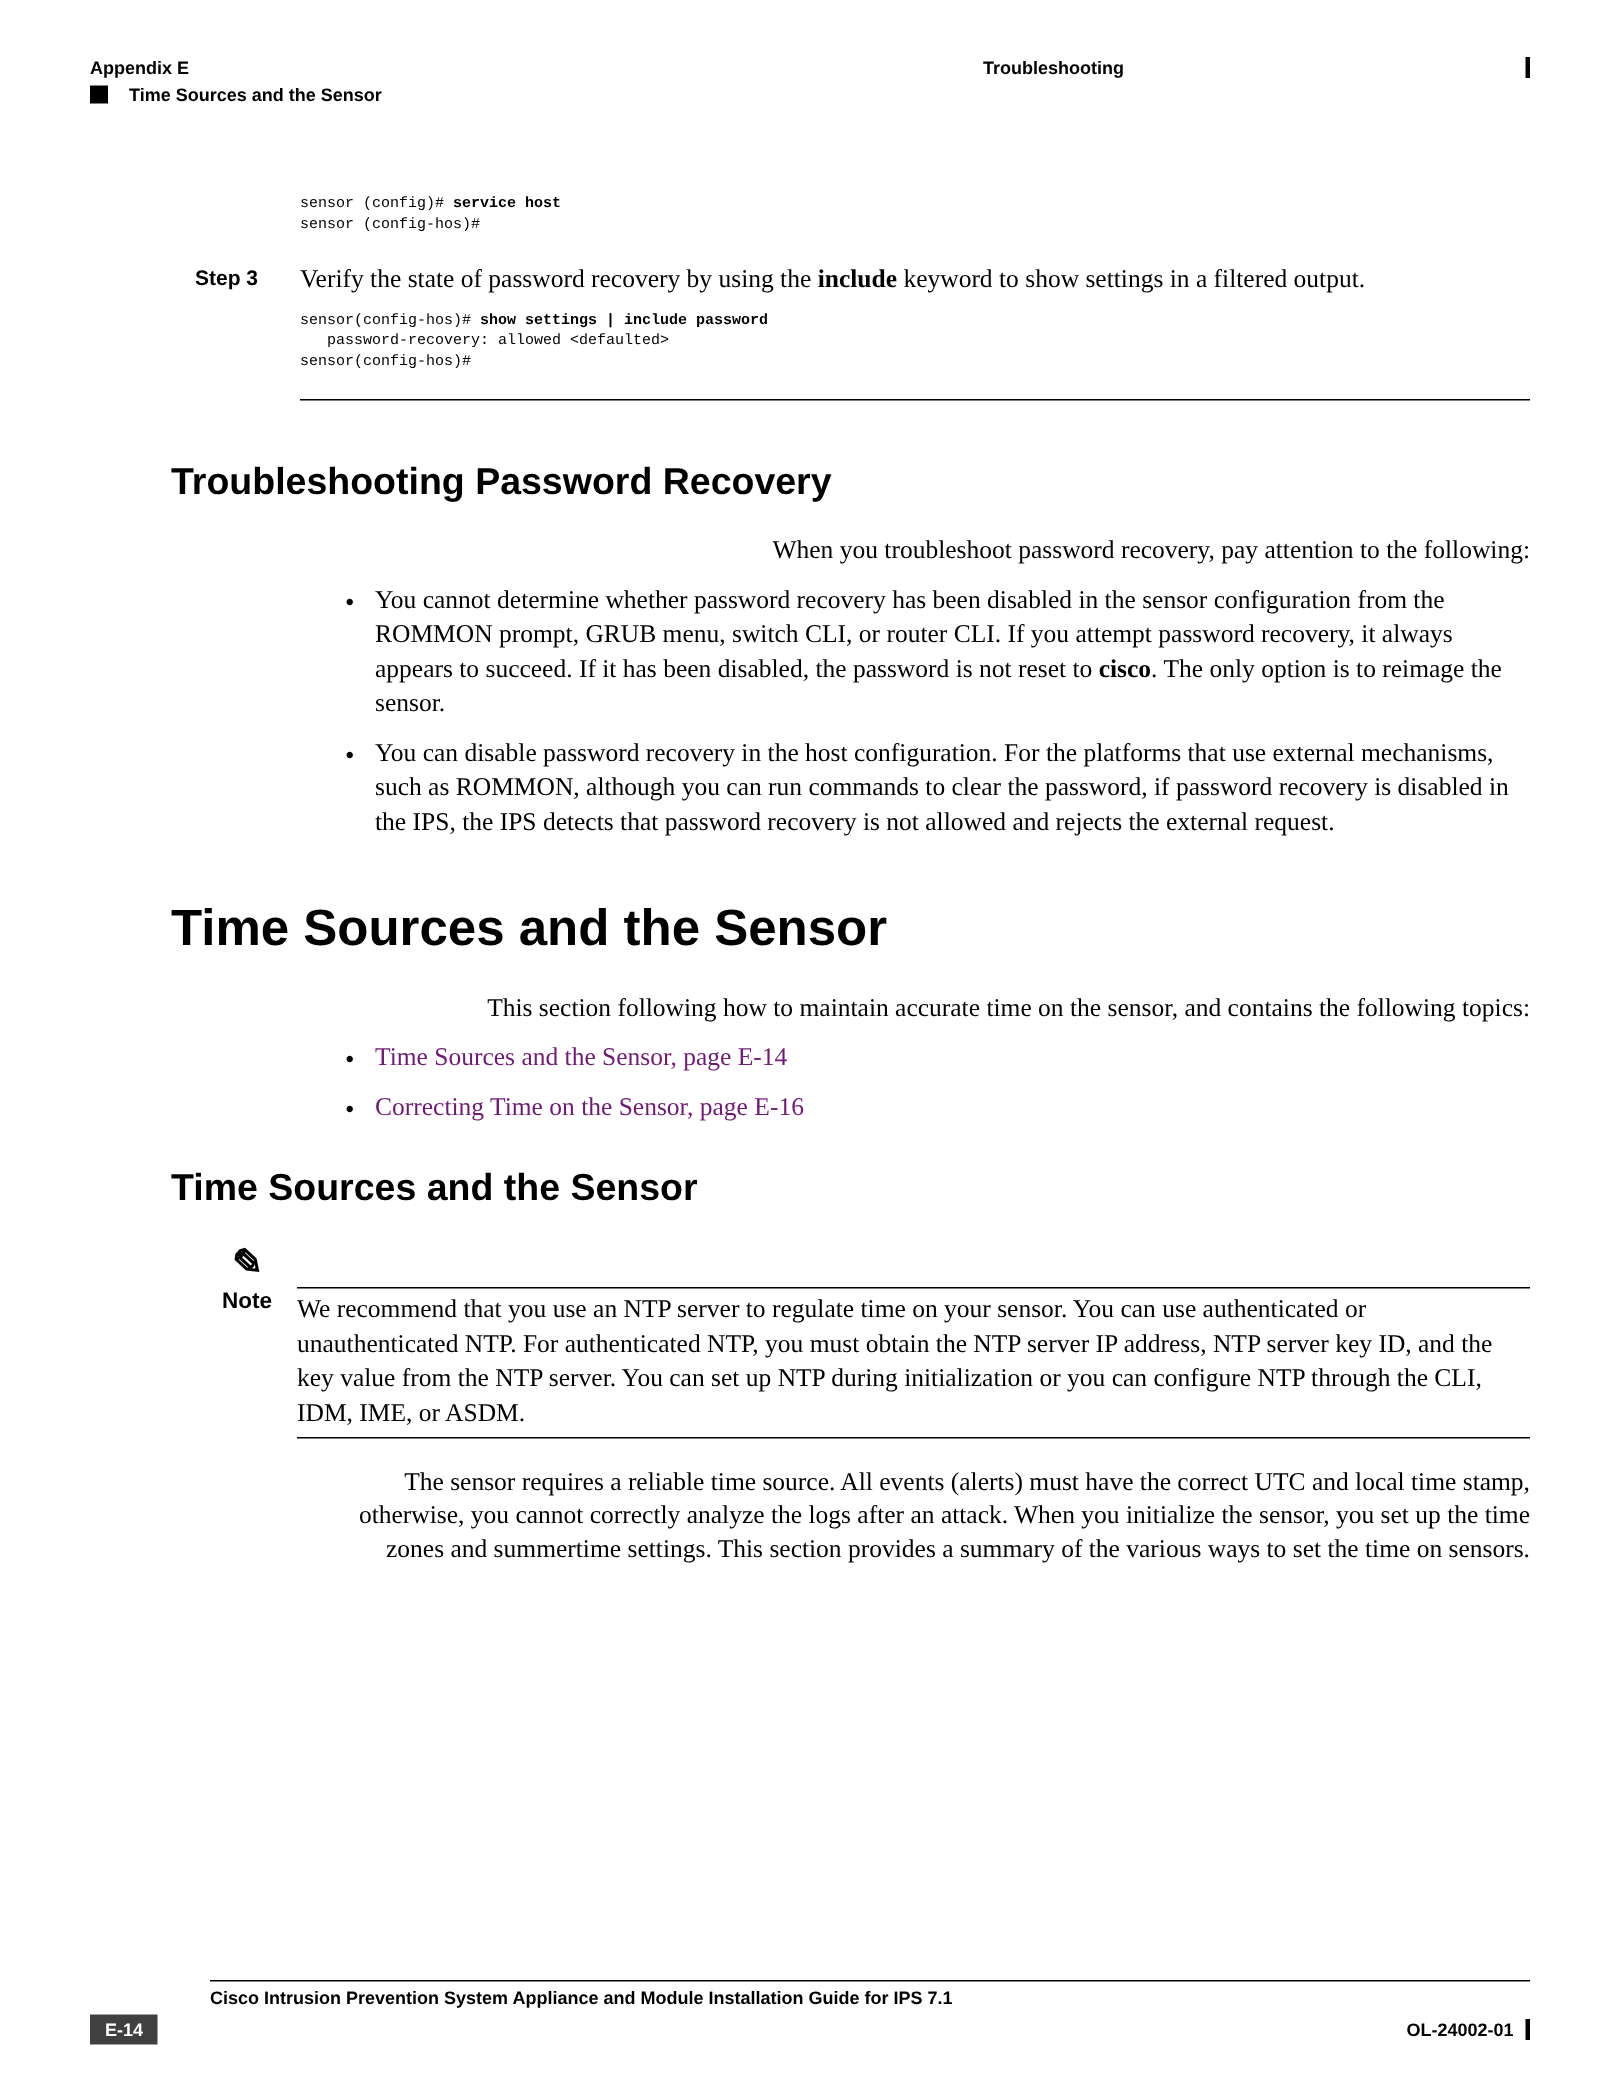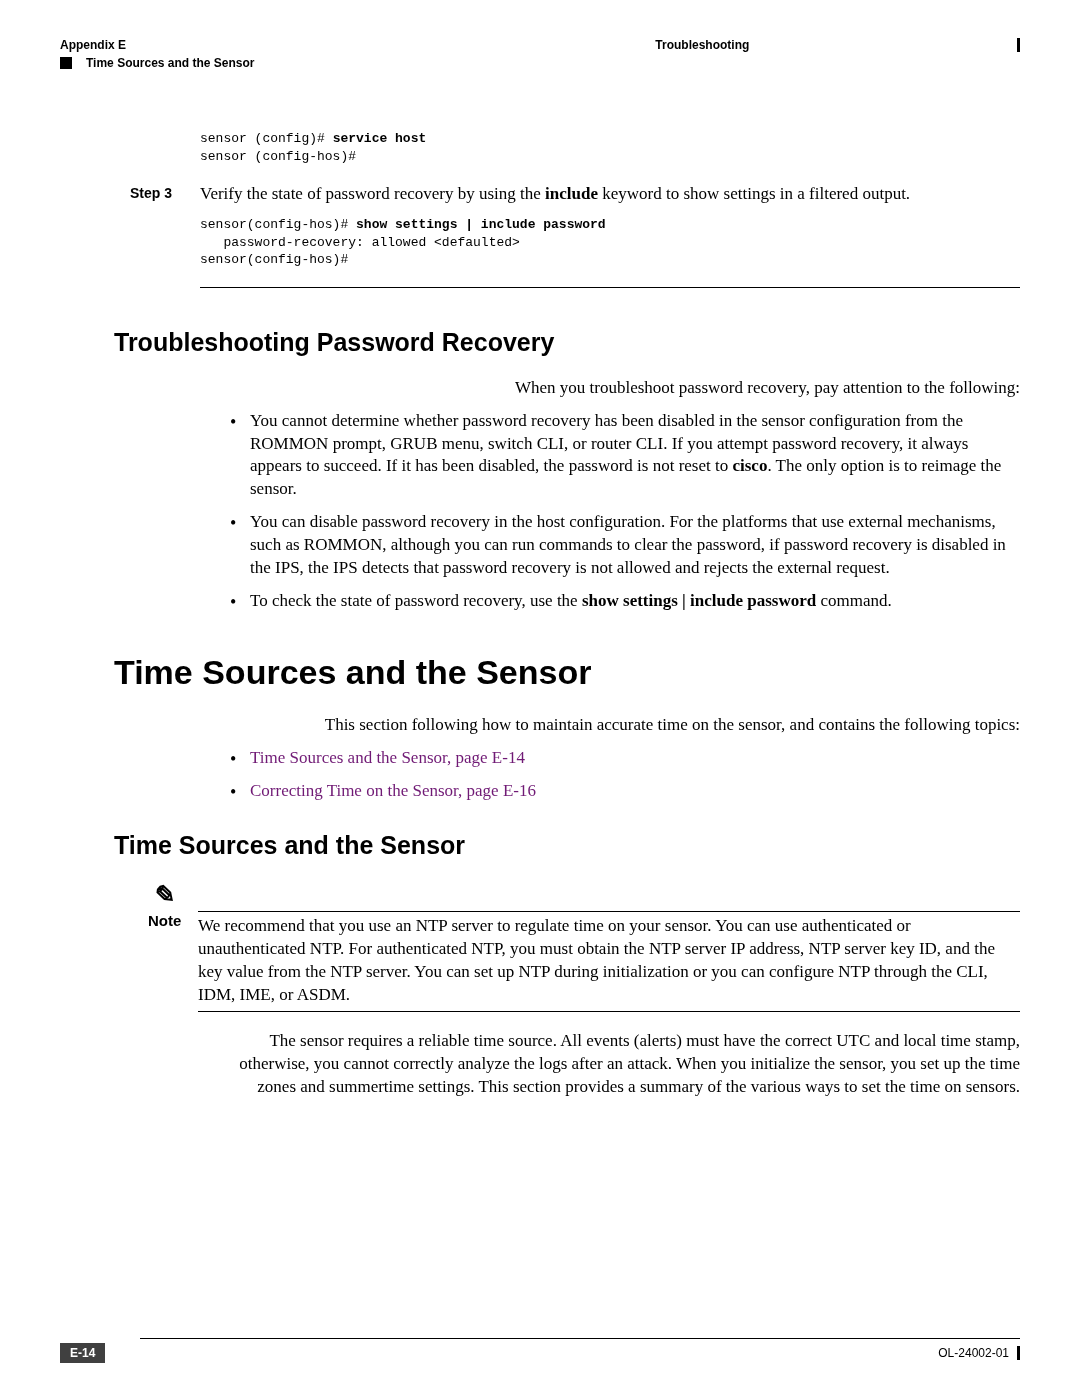--- a/index.html
+++ b/index.html
@@ -29,21 +29,21 @@
     font-weight: bold;
     font-size: 12px;
     margin-bottom: 60px;
   }
   .subheader .sq { width: 12px; height: 12px; background: #000; margin-right: 14px; }
 
   .content-indent { margin-left: 140px; }
 
   .code {
     font-family: "Courier New", Courier, monospace;
-    font-size: 13px;
+    font-size: 10px;
     white-space: pre;
     line-height: 1.35;
     margin-bottom: 18px;
   }
   .code .bold { font-weight: bold; }
 
   .step-row { display: flex; margin-bottom: 10px; }
   .step-label {
     width: 70px;
     margin-left: 70px;
@@ -136,21 +136,21 @@
     background: #404040;
     color: #fff;
     font-family: Arial, Helvetica, sans-serif;
     font-weight: bold;
     font-size: 12px;
     padding: 3px 10px;
   }
   .footer-right {
     display: flex; align-items: flex-end;
     font-family: Arial, Helvetica, sans-serif;
-    font-weight: normal;
+    font-weight: bold;
     font-size: 12px;
   }
   .footer-right .rbar { width: 3px; height: 14px; background: #000; margin-left: 8px; }
 </style>
 </head>
 <body>
 
 <div class="header">
   <span>Appendix E</span>
   <span>&nbsp;&nbsp;&nbsp;</span>
@@ -178,23 +178,20 @@
 
 <hr class="hr-sep">
 
 <h2 class="section">Troubleshooting Password Recovery</h2>
 <p class="para">When you troubleshoot password recovery, pay attention to the following:</p>
 <ul class="bullets">
   <li>
     <span>You cannot determine whether password recovery has been disabled in the sensor configuration from the ROMMON prompt, GRUB menu, switch CLI, or router CLI. If you attempt password recovery, it always appears to succeed. If it has been disabled, the password is not reset to </span><b>cisco</b><span>. The only option is to reimage the sensor.</span>
   </li>
   <li>You can disable password recovery in the host configuration. For the platforms that use external mechanisms, such as ROMMON, although you can run commands to clear the password, if password recovery is disabled in the IPS, the IPS detects that password recovery is not allowed and rejects the external request.</li>
-  <li>
-    <span>To check the state of password recovery, use the </span><b>show settings | include password</b><span> command.</span>
-  </li>
 </ul>
 
 <h1 class="chapter">Time Sources and the Sensor</h1>
 <p class="para">This section following how to maintain accurate time on the sensor, and contains the following topics:</p>
 <ul class="bullets">
   <li><a class="link">Time Sources and the Sensor, page E-14</a></li>
   <li><a class="link">Correcting Time on the Sensor, page E-16</a></li>
 </ul>
 
 <h2 class="section" style="margin-top:28px;">Time Sources and the Sensor</h2>
@@ -208,20 +205,21 @@
       <div class="note-text">We recommend that you use an NTP server to regulate time on your sensor. You can use authenticated or unauthenticated NTP. For authenticated NTP, you must obtain the NTP server IP address, NTP server key ID, and the key value from the NTP server. You can set up NTP during initialization or you can configure NTP through the CLI, IDM, IME, or ASDM.</div>
       <div class="note-rule-bottom"></div>
     </div>
   </div>
 </div>
 
 <p class="para" style="margin-top:18px;">The sensor requires a reliable time source. All events (alerts) must have the correct UTC and local time stamp, otherwise, you cannot correctly analyze the logs after an attack. When you initialize the sensor, you set up the time zones and summertime settings. This section provides a summary of the various ways to set the time on sensors.</p>
 
 <div class="footer">
   <div class="footer-line"></div>
+  <div class="footer-title">Cisco Intrusion Prevention System Appliance and Module Installation Guide for IPS 7.1</div>
   <div class="footer-bot">
     <span class="page-badge">E-14</span>
     <span class="footer-right">
       <span>OL-24002-01</span>
       <span class="rbar"></span>
     </span>
   </div>
 </div>
 
 </body></html>

